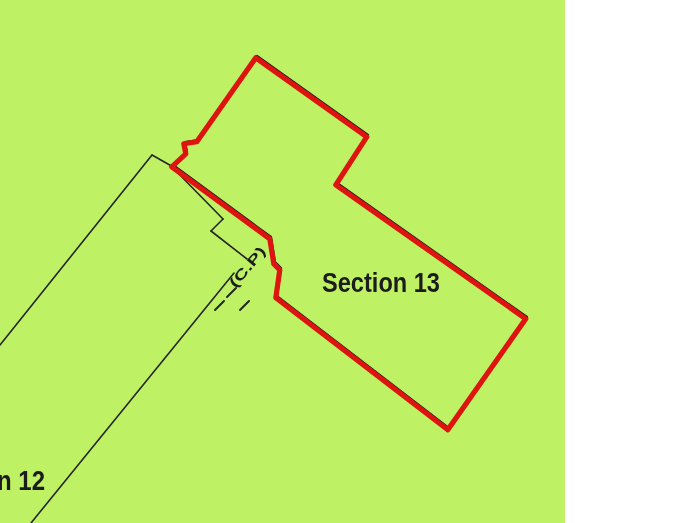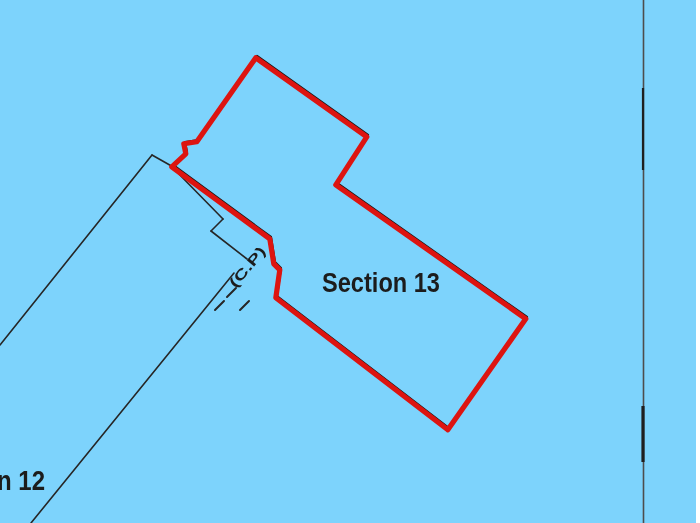--- a/index.html
+++ b/index.html
@@ -2,23 +2,23 @@
 <html><head>
 <meta charset="utf-8">
 <style>
   html, body {
     margin: 0; padding: 0;
     background: #ffffff;
     font-family: "Liberation Sans", sans-serif;
   }
   .stage {
     position: relative;
-    width: 696px;
+    width: 565px;
     height: 523px;
-    background: #7dd3fc;
+    background: #bef264;
     overflow: hidden;
   }
   svg { display: block; }
   text {
     font-family: "Liberation Sans", sans-serif;
     font-weight: bold;
     fill: #1c1c1c;
   }
 </style>
 </head>

